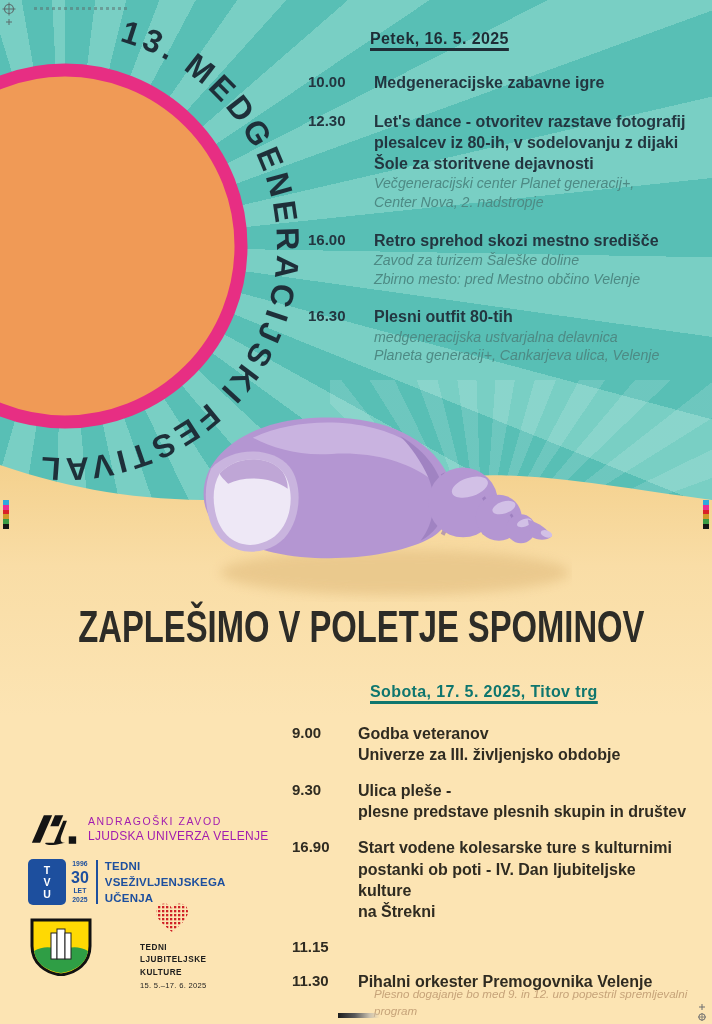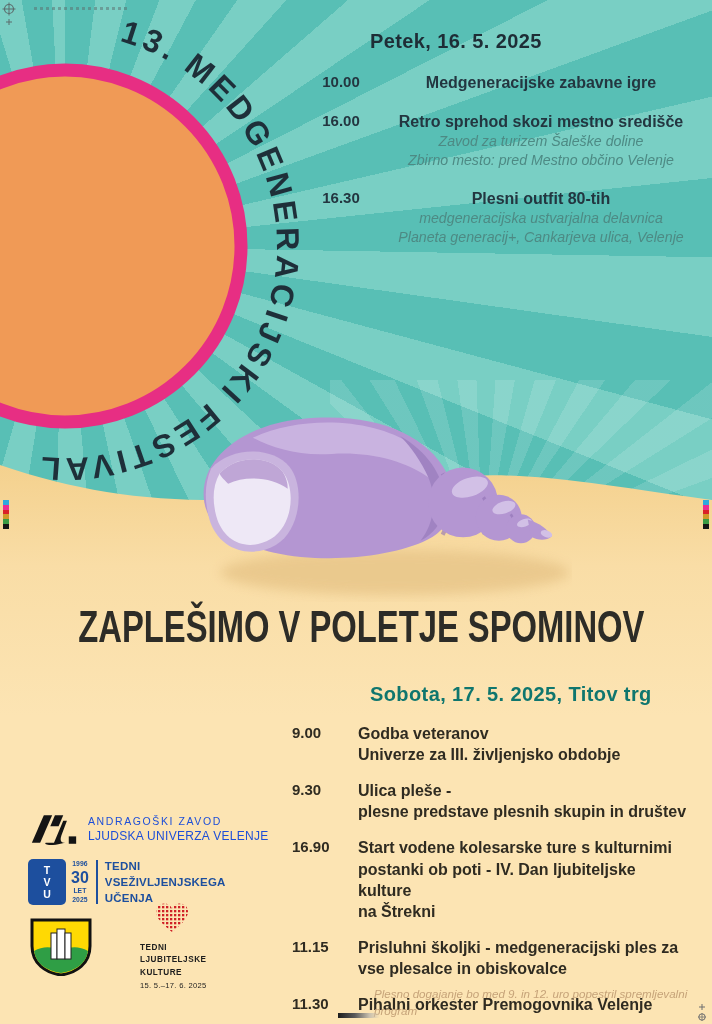--- a/index.html
+++ b/index.html
@@ -22,28 +22,28 @@
   .sun-svg{position:absolute;left:-215px;top:-34px;width:560px;height:560px;}
   .sun-curve-text{
     font-family:"Liberation Sans",sans-serif;font-weight:bold;
     font-size:32px;letter-spacing:4px;fill:#1e2f39;
   }
   
   .sand-svg{position:absolute;left:0;top:430px;width:712px;height:594px;}
   .shell-svg{position:absolute;left:172px;top:402px;width:400px;height:200px;}
   
   .day-header{
-    position:absolute;font-size:20px;font-weight:bold;letter-spacing:.4px;
-    text-decoration-thickness:2.5px;text-underline-offset:4px;
+    position:absolute;font-size:16px;font-weight:bold;letter-spacing:.4px;
+    text-decoration:underline;text-decoration-thickness:2.5px;text-underline-offset:4px;
   }
   .day-header.friday{left:370px;top:30px;color:#1e2d36;}
   .day-header.saturday{left:370px;top:683px;color:#0f766e;}
   
   .sched{position:absolute;display:flex;flex-direction:column;width:400px;}
-  .sched.friday{left:308px;top:72px;gap:18px;text-align:center;}
+  .sched.friday{left:308px;top:72px;gap:18px;}
   .sched.saturday{left:292px;top:723px;gap:15px;}
   .row{display:flex;}
   .time{flex:0 0 66px;font-weight:bold;font-size:15px;line-height:1.3;}
   .etext{flex:1;}
   .etitle{font-weight:bold;font-size:16px;line-height:1.32;white-space:pre-line;}
   .evenue{font-style:italic;font-size:14.2px;line-height:1.32;white-space:pre-line;color:#4d8a84;}
   .friday .time,.friday .etitle{color:#233640;}
   .saturday .time,.saturday .etitle{color:#2f2b21;}
   
   .main-title{
@@ -52,21 +52,21 @@
     letter-spacing:0px;transform:scale(.78,1.06);transform-origin:50% 50%;
     white-space:nowrap;
   }
   
   .footer-note{
     position:absolute;left:374px;top:985px;width:330px;
     font-size:11.6px;font-style:italic;line-height:1.5;color:#c6a379;
     white-space:pre-line;
   }
   
-  .luv{position:absolute;left:30px;top:812px;display:flex;align-items:center;gap:10px;color:#1d4ed8;}
+  .luv{position:absolute;left:30px;top:812px;display:flex;align-items:center;gap:10px;color:#a21caf;}
   .luv-lines{display:flex;flex-direction:column;}
   .luv-l1{font-size:10.5px;letter-spacing:1.6px;margin-bottom:2px;}
   .luv-l2{font-size:12px;letter-spacing:.3px;}
   .tvu{position:absolute;left:28px;top:858px;display:flex;align-items:center;}
   .tvu-sq{
     width:38px;height:46px;background:#1d4f9e;border-radius:5px;color:#fff;
     font-weight:bold;font-size:10.5px;line-height:1.18;display:flex;align-items:center;
     justify-content:center;text-align:center;white-space:pre-line;
   }
   .tvu-years{
@@ -165,20 +165,30 @@
   <div class="day-header friday">Petek, 16. 5. 2025</div>
 
   <div class="sched friday">
     <div class="row">
       <div class="time">10.00</div>
       <div class="etext">
           <div class="etitle">Medgeneracijske zabavne igre</div>
         </div>
     </div>
     <div class="row">
+      <div class="time">12.30</div>
+      <div class="etext">
+          <div class="etitle">Let's dance - otvoritev razstave fotografij
+plesalcev iz 80-ih, v sodelovanju z dijaki
+Šole za storitvene dejavnosti</div>
+        <div class="evenue">Večgeneracijski center Planet generacij+,
+Center Nova, 2. nadstropje</div>
+        </div>
+    </div>
+    <div class="row">
       <div class="time">16.00</div>
       <div class="etext">
           <div class="etitle">Retro sprehod skozi mestno središče</div>
         <div class="evenue">Zavod za turizem Šaleške doline
 Zbirno mesto: pred Mestno občino Velenje</div>
         </div>
     </div>
     <div class="row">
       <div class="time">16.30</div>
       <div class="etext">
@@ -211,24 +221,20 @@
     <div class="row">
       <div class="time">16.90</div>
       <div class="etext">
           <div class="etitle">Start vodene kolesarske ture s kulturnimi
 postanki ob poti - IV. Dan ljubiteljske kulture
 na Štrekni</div>
         </div>
     </div>
     <div class="row">
       <div class="time">11.15</div>
-      <div class="etext">
-          <div class="etitle">Prisluhni školjki - medgeneracijski ples za
-vse plesalce in obiskovalce</div>
-        </div>
     </div>
     <div class="row">
       <div class="time">11.30</div>
       <div class="etext">
           <div class="etitle">Pihalni orkester Premogovnika Velenje</div>
         </div>
     </div>
   </div>
 
   <div class="footer-note">Plesno dogajanje bo med 9. in 12. uro popestril spremljevalni program

